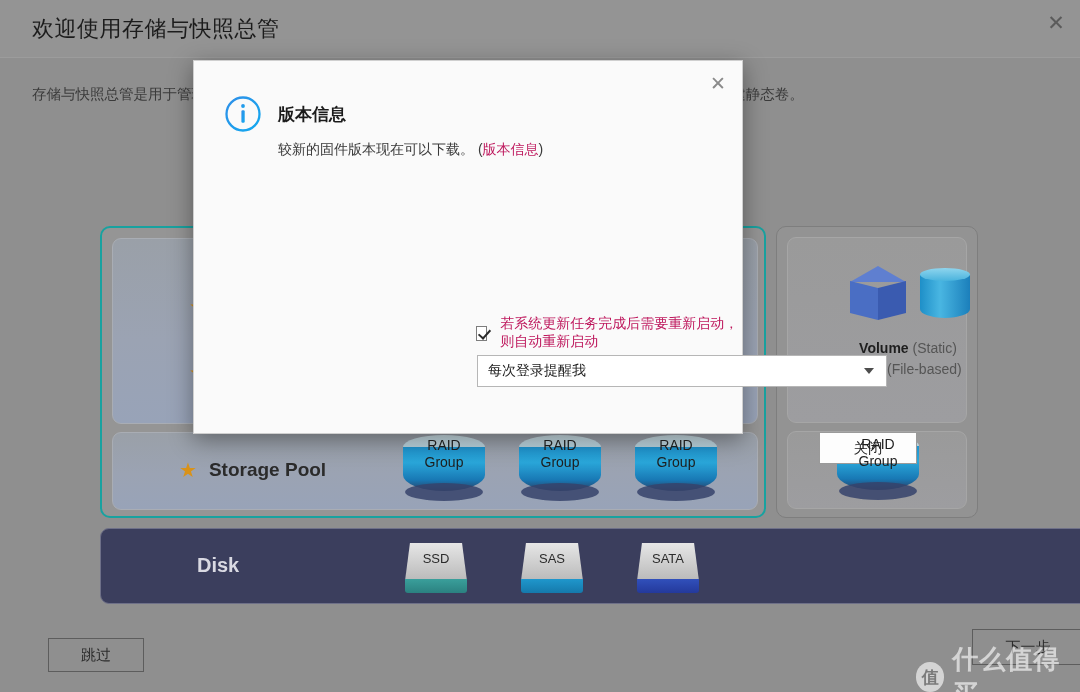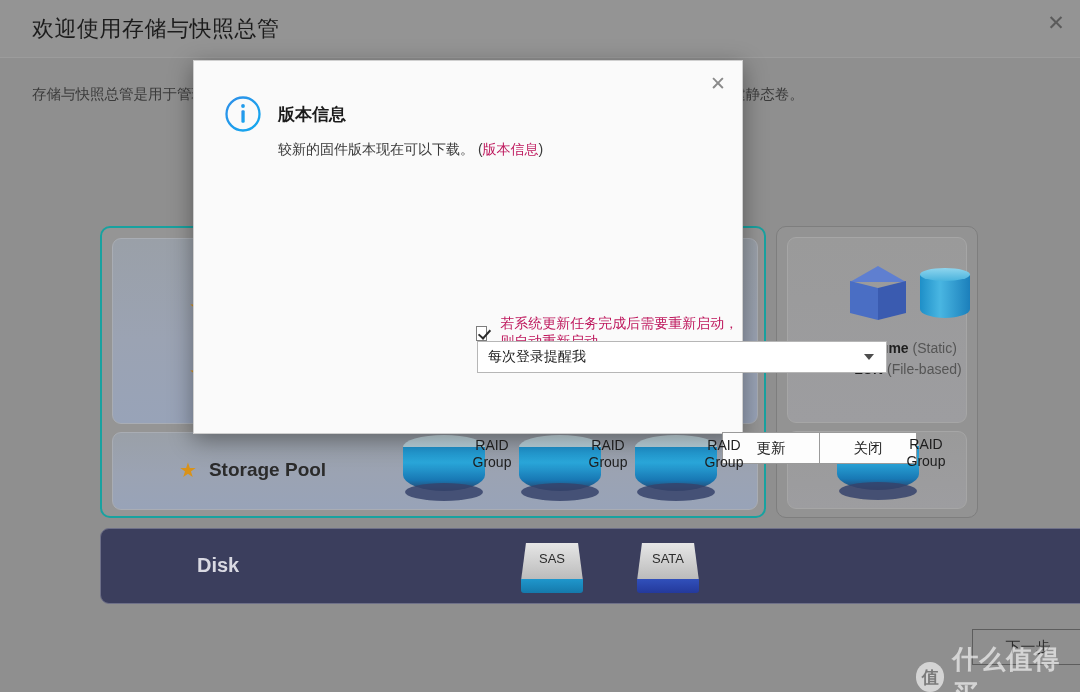--- a/index.html
+++ b/index.html
@@ -77,21 +77,21 @@
   
   .raid{position:absolute;width:82px;height:74px;}
   .raid .lip{position:absolute;left:0;top:0;width:82px;height:24px;border-radius:50%;
     background:linear-gradient(180deg,#cfe3ea,#a9cfdd);opacity:.9;}
   .raid .side{position:absolute;left:0;top:12px;width:82px;height:44px;
     background:linear-gradient(180deg,#1f94cf 0%,#2aa7da 35%,#1878b4 75%,#2c3f63 100%);
     border-radius:0 0 41px 41px / 0 0 16px 16px;}
   .raid .base{position:absolute;left:2px;top:48px;width:78px;height:18px;border-radius:50%;
     background:#36436b;opacity:.85;}
   .raid .lbl{position:absolute;left:0;top:2px;width:82px;text-align:center;
-    font-size:14px;line-height:17px;color:#1d1d1d;z-index:3;padding-left:48px;}
+    font-size:14px;line-height:17px;color:#1d1d1d;z-index:3;}
   
   .diskbar{
     position:absolute;left:0;top:302px;width:1031px;height:76px;border-radius:9px;
     background:#3b3e5d;border:1px solid #6e7088;box-sizing:border-box;
   }
   .disk-label{position:absolute;left:96px;top:25px;font-size:20px;font-weight:bold;color:#d9d9e2;}
   .drive{position:absolute;top:14px;width:62px;height:50px;}
   .drive .shell{
     position:absolute;left:0;top:0;width:62px;height:38px;
     background:linear-gradient(180deg,#e6e6e6,#b9b9b9);
@@ -136,21 +136,21 @@
     border-radius:50%;background:#2679e3;}
   .m-ver{font-size:14.5px;color:#1c1c1c;}
   .m-ver b{font-weight:bold;}
   .m-check-row{position:absolute;left:282px;top:254px;display:flex;align-items:center;gap:13px;}
   .chk{width:15px;height:15px;border:1px solid #7d7d7d;background:#fff;position:relative;
     box-sizing:border-box;cursor:pointer;}
   .chk::after{content:"";position:absolute;left:4px;top:0px;width:5px;height:10px;
     border:solid #2a2a2a;border-width:0 2px 2px 0;transform:rotate(42deg);}
   .m-check-lbl{font-size:14px;color:#be185d;}
   .m-select{
-    position:absolute;left:283px;top:280px;width:410px;height:32px;
+    position:absolute;left:283px;top:294px;width:410px;height:32px;
     border:1px solid #b6b6b6;background:#fff;box-sizing:border-box;
     display:flex;align-items:center;padding:0 10px;font-size:14px;color:#222;cursor:pointer;
   }
   .m-select .caret{position:absolute;right:12px;top:12px;width:0;height:0;
     border-left:5px solid transparent;border-right:5px solid transparent;border-top:6px solid #4d4d4d;}
   .m-btn{
     position:absolute;top:371px;height:32px;width:98px;border:1px solid #9a9a9a;
     background:#fdfdfd;font-size:14.5px;color:#1f1f1f;box-sizing:border-box;cursor:pointer;
     display:flex;align-items:center;justify-content:center;
   }
@@ -225,33 +225,39 @@
           <div class="lip"></div>
             <div class="side"></div>
             <div class="base"></div>
           <div class="lbl"><span>RAID</span><br><span>Group</span></div>
         </div>
       </div>
     </div>
 
     <div class="diskbar">
       <div class="disk-label">Disk</div>
+      <div class="drive" style="left:304px;">
+        <div class="shell"></div>
+        <div class="strip" style="background:linear-gradient(180deg,#3a9f9b,#2b8180);"></div>
+        <div class="t">SSD</div>
+      </div>
       <div class="drive" style="left:420px;">
         <div class="shell"></div>
         <div class="strip" style="background:linear-gradient(180deg,#1f97cc,#1579ab);"></div>
         <div class="t">SAS</div>
       </div>
       <div class="drive" style="left:536px;">
         <div class="shell"></div>
         <div class="strip" style="background:linear-gradient(180deg,#3150bb,#24399b);"></div>
         <div class="t">SATA</div>
       </div>
     </div>
   </div>
 
+  <div class="btn-flat" id="skip-btn">跳过</div>
   <div class="btn-flat" id="next-btn">下一步</div>
 
   <div class="wm">
     <div class="mark">值</div>
     <div class="wt">什么值得买</div>
   </div>
 </div>
 
 <div class="modal">
   <div class="modal-close">✕</div>
@@ -281,15 +287,14 @@
   <div class="m-check-row">
     <span class="chk"></span>
     <span class="m-check-lbl">若系统更新任务完成后需要重新启动，则自动重新启动</span>
   </div>
 
   <div class="m-select">
     <span>每次登录提醒我</span>
     <span class="caret"></span>
   </div>
 
-  <div class="m-btn" id="update-btn">更新</div>
   <div class="m-btn" id="close-btn">关闭</div>
 </div>
 
 </body></html>

